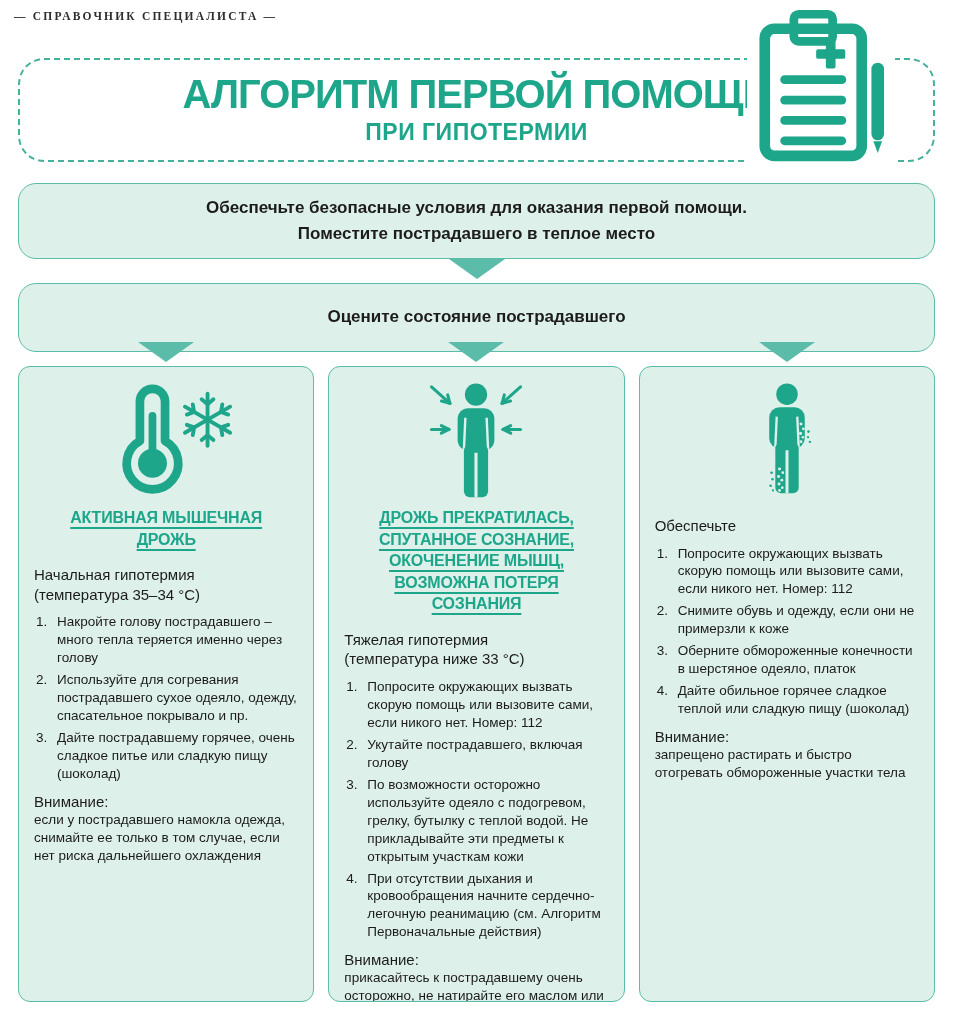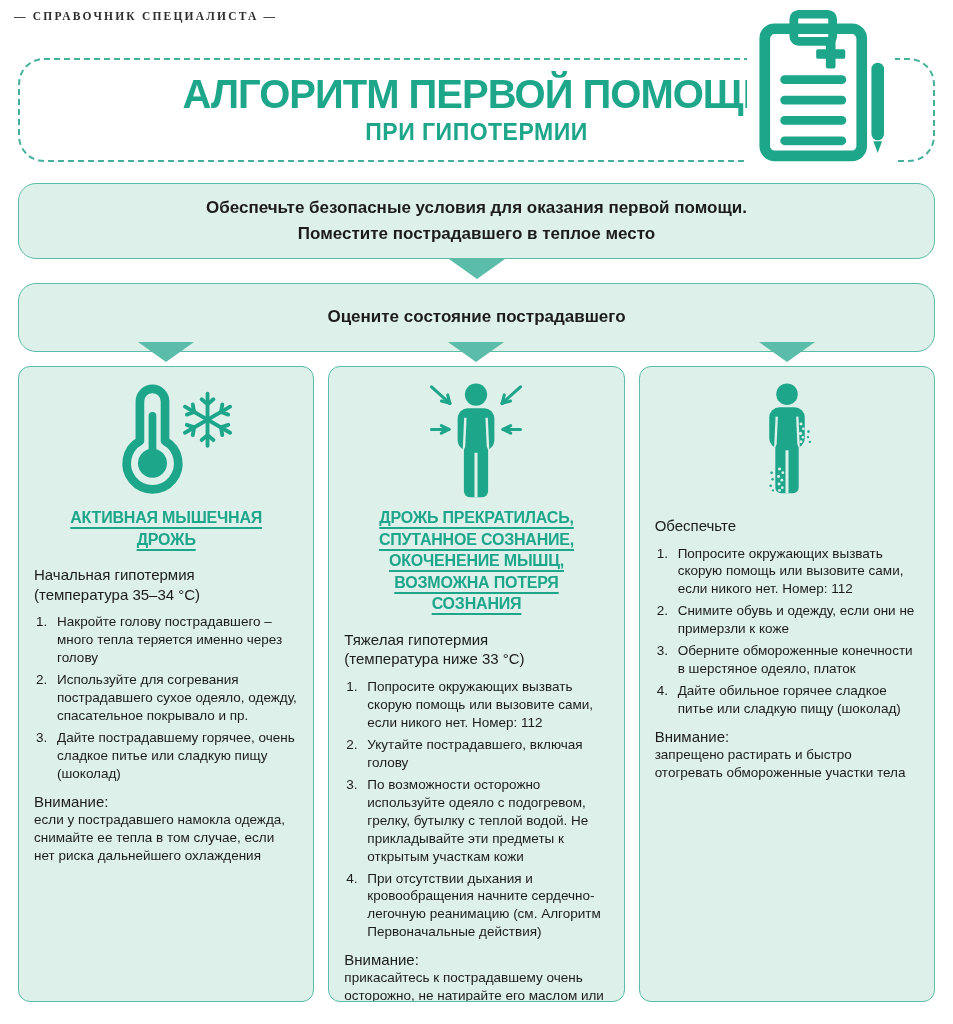--- a/index.html
+++ b/index.html
@@ -155,21 +155,21 @@
       <div class="col-heading">АКТИВНАЯ МЫШЕЧНАЯ
 ДРОЖЬ</div>
       <div class="col-sub">Начальная гипотермия
 (температура 35–34 °C)</div>
       <ol class="steps">
           <li>Накройте голову пострадавшего – много тепла теряется именно через голову</li>
           <li>Используйте для согревания пострадавшего сухое одеяло, одежду, спасательное покрывало и пр.</li>
           <li>Дайте пострадавшему горячее, очень сладкое питье или сладкую пищу (шоколад)</li>
         </ol>
       <div class="warn-label">Внимание:</div>
-      <div class="warn-text">если у пострадавшего намокла одежда, снимайте ее тепла в том случае, если нет риска дальнейшего охлаждения</div>
+      <div class="warn-text">если у пострадавшего намокла одежда, снимайте ее только в том случае, если нет риска дальнейшего охлаждения</div>
     </div>
 
     <div class="col">
       <div class="col-icon">
         <svg width="108" height="118" viewBox="0 0 100 122">
           <circle class="tl" cx="50" cy="12" r="11.5"></circle>
           <rect class="tl" x="31" y="26" width="38" height="44" rx="11"></rect>
           <line x1="39" y1="36" x2="37.5" y2="69" stroke="#def0ea" stroke-width="2.5"></line>
           <line x1="61" y1="36" x2="62.5" y2="69" stroke="#def0ea" stroke-width="2.5"></line>
           <rect class="tl" x="37.5" y="64" width="25" height="54" rx="6"></rect>
@@ -242,20 +242,20 @@
               <circle cx="45" cy="112" r="1.4"></circle>
               <circle cx="42" cy="115" r="1.5"></circle>
           </g>
         </svg>
       </div>
       <div class="col-sub">Обеспечьте</div>
       <ol class="steps">
           <li>Попросите окружающих вызвать скорую помощь или вызовите сами, если никого нет. Номер: 112</li>
           <li>Снимите обувь и одежду, если они не примерзли к коже</li>
           <li>Оберните обмороженные конечности в шерстяное одеяло, платок</li>
-          <li>Дайте обильное горячее сладкое питье или сладкую пищу (шоколад)</li>
+          <li>Дайте обильное горячее сладкое теплой или сладкую пищу (шоколад)</li>
         </ol>
       <div class="warn-label">Внимание:</div>
       <div class="warn-text">запрещено растирать и быстро отогревать обмороженные участки тела</div>
     </div>
 
   </div>
 </div>
 
 </body></html>

